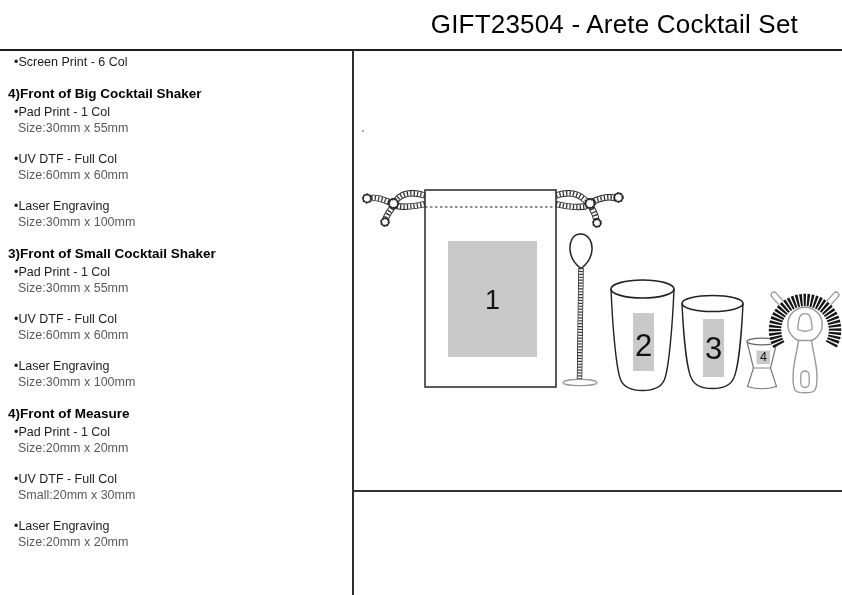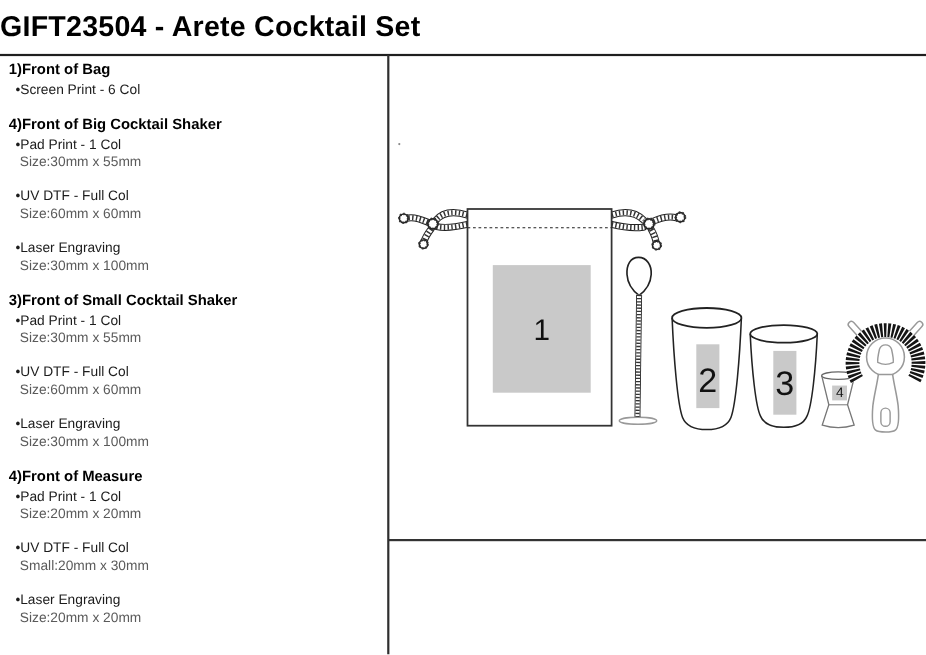--- a/index.html
+++ b/index.html
@@ -2,22 +2,22 @@
 <html><head>
 <meta charset="utf-8">
 <style>
   html,body{margin:0;padding:0;}
   body{
     width:842px;height:595px;position:relative;background:#ffffff;
     font-family:"Liberation Sans","DejaVu Sans",sans-serif;
     color:#1a1a1a;overflow:hidden;
   }
   .page-title{
-    position:absolute;top:9px;left:0;width:798px;text-align:left;
-    font-size:26px;font-weight:bold;letter-spacing:0.2px;color:#000;
+    position:absolute;top:9px;left:0;width:798px;text-align:right;
+    font-size:26px;font-weight:normal;letter-spacing:0.2px;color:#000;
   }
   .title-rule{position:absolute;top:49px;left:0;width:842px;height:2px;background:#1f1f1f;}
   .v-divider{position:absolute;top:50px;left:352px;width:2px;height:545px;background:#2e2e2e;}
   .panel-rule{position:absolute;top:490px;left:353px;width:489px;height:2px;background:#333;}
   .spec-panel{position:absolute;top:54px;left:8px;width:330px;font-size:12.5px;}
   .section + .section{margin-top:6px;}
   .section-title{font-size:13.5px;font-weight:bold;color:#000;line-height:17px;margin:0 0 2px 0;}
   .item{margin:0 0 15px 0;}
   .method{padding-left:6px;line-height:16px;color:#1c1c1c;}
   .size{padding-left:10px;line-height:16px;color:#5a5a5a;}
@@ -28,21 +28,20 @@
 <body>
 
 <div class="page-title">GIFT23504 - Arete Cocktail Set</div>
 <div class="title-rule"></div>
 <div class="v-divider"></div>
 <div class="panel-rule"></div>
 
 <div class="spec-panel">
 
   <div class="section">
-    <div class="section-title">1)Front of Bag</div>
     <div class="item">
       <div class="method">•Screen Print - 6 Col</div>
     </div>
   </div>
 
   <div class="section">
     <div class="section-title">4)Front of Big Cocktail Shaker</div>
     <div class="item">
       <div class="method">•Pad Print - 1 Col</div>
       <div class="size">Size:30mm x 55mm</div>

